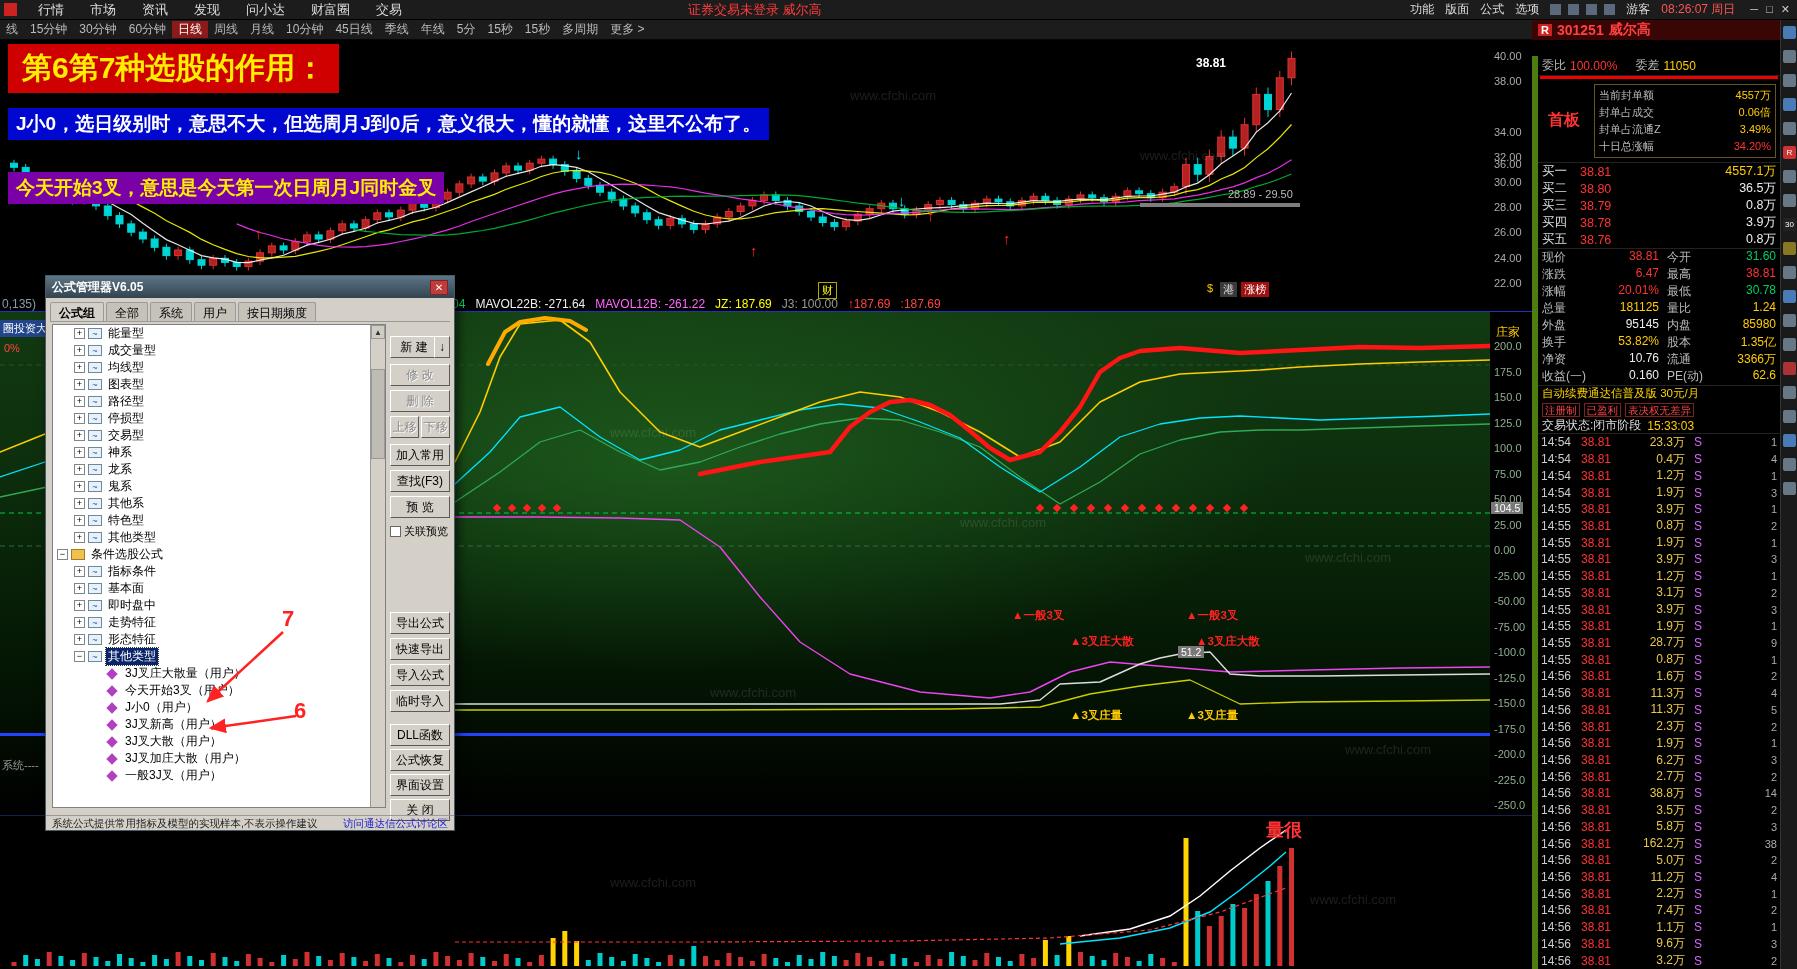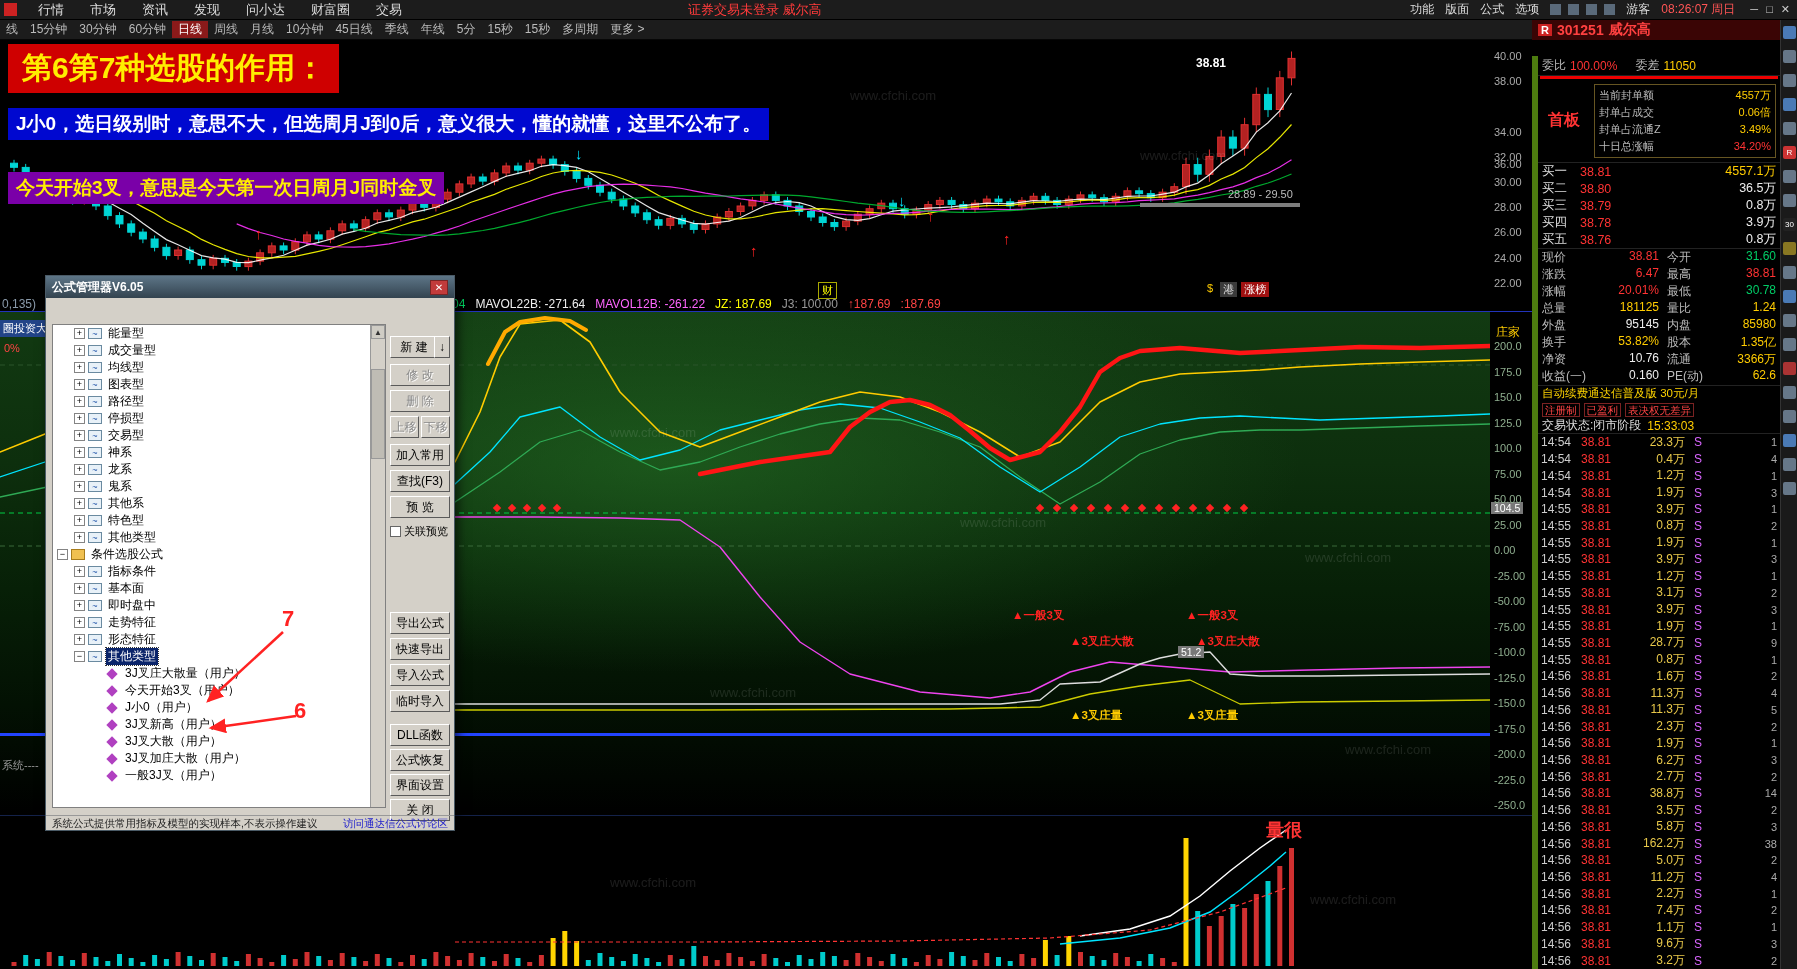--- a/index.html
+++ b/index.html
@@ -1051,20 +1051,27 @@
     <span class="strip-icon" style="top: 414px; background: rgb(74, 122, 181);"></span>
     <span class="strip-icon" style="top: 438px; background: rgb(102, 119, 136);"></span>
     <span class="strip-icon" style="top: 462px; background: rgb(102, 119, 136);"></span>
   </div>
 
 <div id="dialog">
   <div id="dlg-title">
     <span>公式管理器V6.05</span>
     <span id="dlg-close">✕</span>
   </div>
+  <div id="dlg-tabs">
+      <span class="dlg-tab active">公式组</span>
+      <span class="dlg-tab">全部</span>
+      <span class="dlg-tab">系统</span>
+      <span class="dlg-tab">用户</span>
+      <span class="dlg-tab">按日期频度</span>
+    </div>
   <div id="dlg-tree">
     <div id="tree-rows">
         <div class="trow" style="padding-left: 21px;">
           <span class="exp">+</span>
           <span class="icon-cat">~</span>
           <span class="lbl">能量型</span>
         </div>
         <div class="trow" style="padding-left: 21px;">
           <span class="exp">+</span>
           <span class="icon-cat">~</span>

